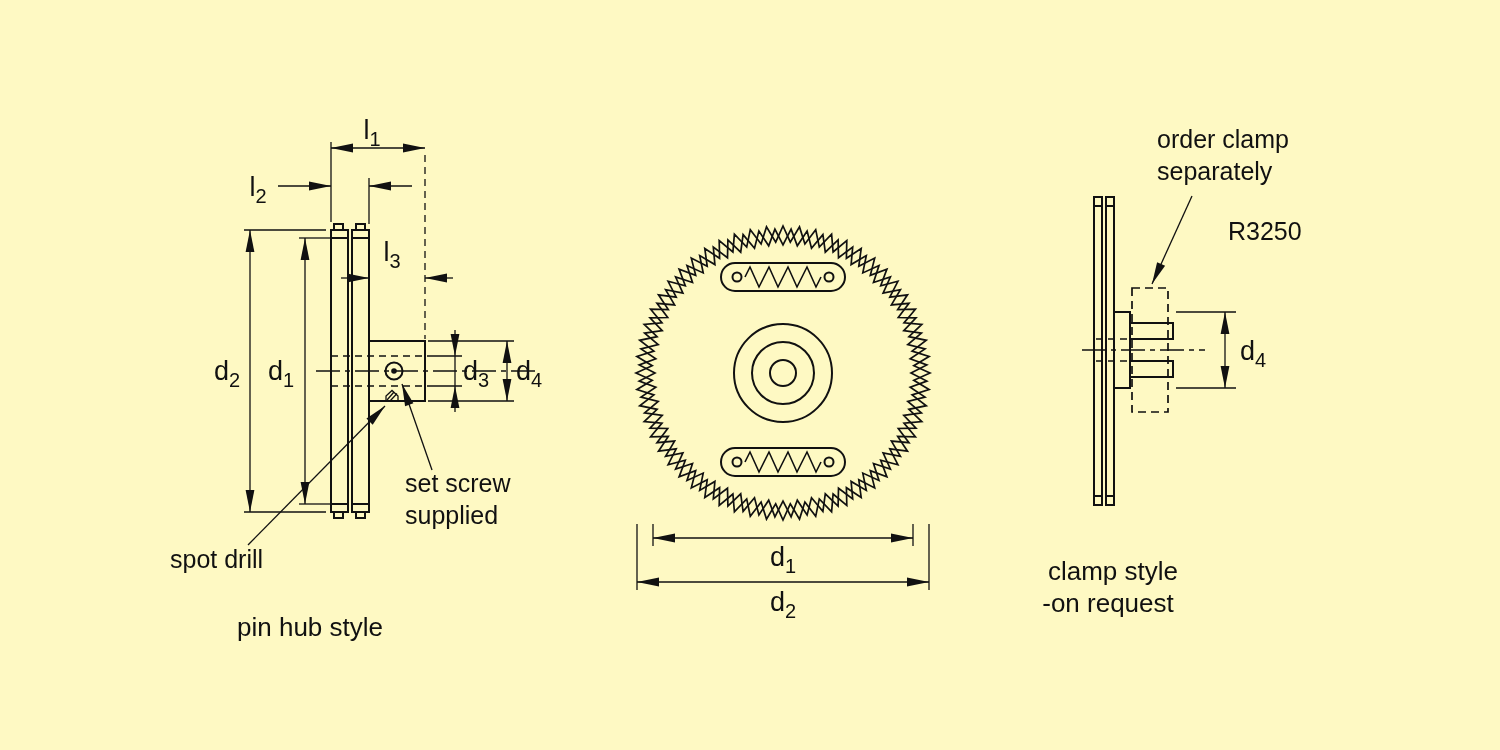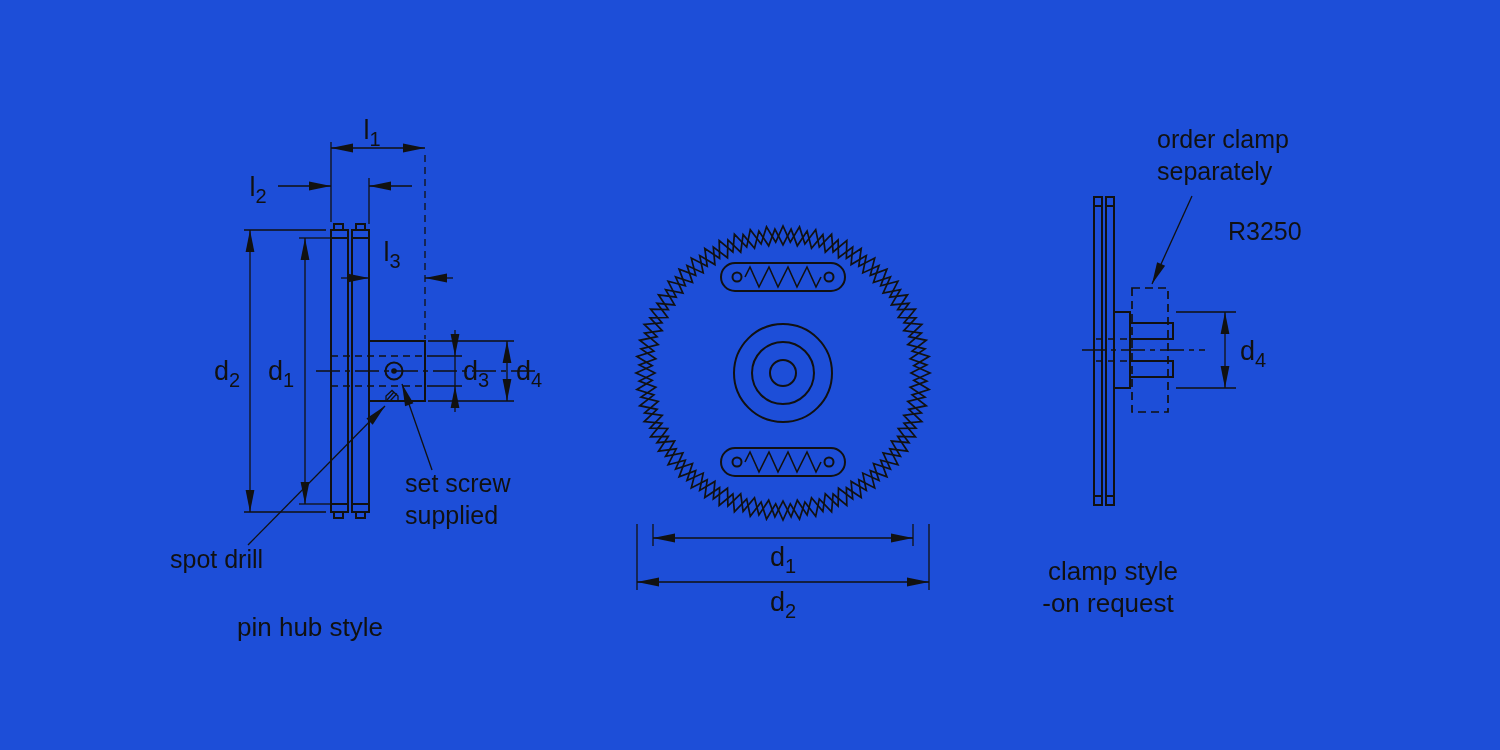--- a/index.html
+++ b/index.html
@@ -1,16 +1,16 @@
 <!DOCTYPE html>
 <html><head>
 <meta charset="utf-8">
 <style>
   html,body{margin:0;padding:0;background:#ffffff;}
-  .canvas{position:relative;width:1500px;height:750px;background:#1d4ed8;overflow:hidden;}
+  .canvas{position:relative;width:1500px;height:750px;background:#fef9c3;overflow:hidden;}
   svg{display:block;}
   .ol{fill:none;stroke:#111;stroke-width:2;stroke-linejoin:miter;}
   .teeth{fill:none;stroke:#111;stroke-width:1.7;}
   .thin{fill:none;stroke:#111;stroke-width:1.3;}
   .spr{fill:none;stroke:#111;stroke-width:1.6;}
   .dash{stroke-dasharray:7 5;}
   .cl{stroke-dasharray:24 5 5 5;}
   .cdash{fill:none;stroke:#111;stroke-width:1.7;stroke-dasharray:8 5;}
   text{fill:#111;font-family:"Liberation Sans","DejaVu Sans",sans-serif;}
   .dim{font-size:27px;}

